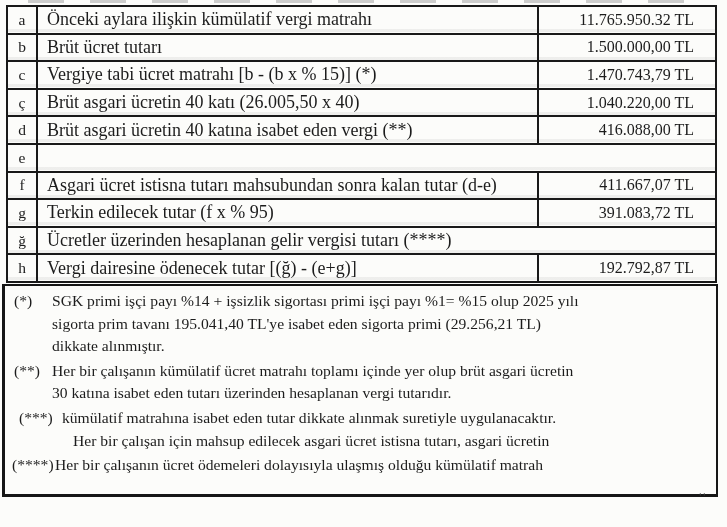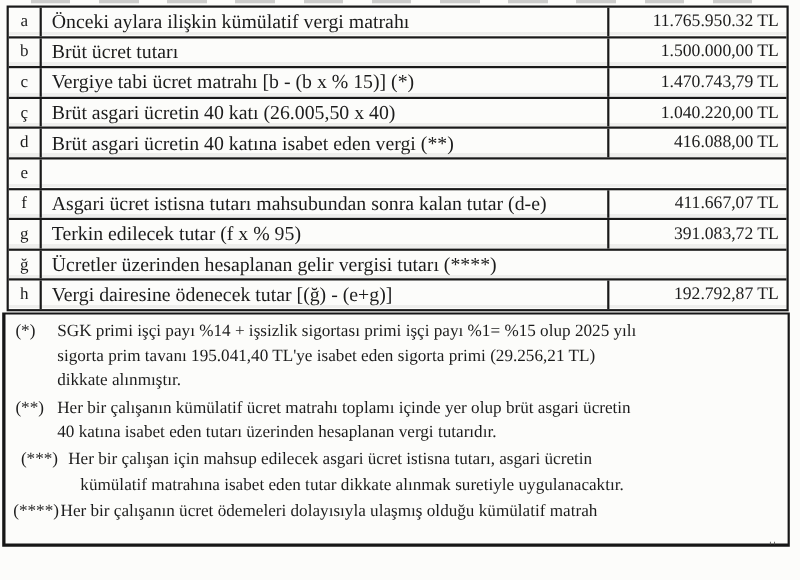--- a/index.html
+++ b/index.html
@@ -57,28 +57,28 @@
   .c-label {
     flex: 1;
     display: flex;
     align-items: center;
     padding-left: 9px;
     font-size: 18px;
     white-space: nowrap;
     overflow: hidden;
   }
   .c-value {
-    width: 163px;
+    width: 178px;
     flex: none;
     box-sizing: border-box;
     border-left: 2px solid #191919;
     display: flex;
     align-items: center;
     justify-content: flex-end;
-    padding-right: 7px;
+    padding-right: 21px;
     font-size: 16px;
     white-space: nowrap;
   }
   
   .footnotes {
     position: absolute;
     left: 2px; top: 284px;
     width: 716px; height: 213px;
     box-sizing: border-box;
     border: 2px solid #161616;
@@ -177,29 +177,29 @@
       <div>SGK primi işçi payı %14 + işsizlik sigortası primi işçi payı %1= %15 olup 2025 yılı</div>
       <div>sigorta prim tavanı 195.041,40 TL'ye isabet eden sigorta primi (29.256,21 TL)</div>
       <div>dikkate alınmıştır.</div>
     </div>
   </div>
 
   <div class="footnote fn-2">
     <span class="fn-marker">(**)</span>
     <div class="fn-text">
       <div>Her bir çalışanın kümülatif ücret matrahı toplamı içinde yer olup brüt asgari ücretin</div>
-      <div>40 katına isabet eden tutarı üzerinden hesaplanan vergi tutarıdır.</div>
+      <div>30 katına isabet eden tutarı üzerinden hesaplanan vergi tutarıdır.</div>
     </div>
   </div>
 
   <div class="footnote fn-3 deep">
     <span class="fn-marker">(***)</span>
     <div class="fn-text">
+      <div>kümülatif matrahına isabet eden tutar dikkate alınmak suretiyle uygulanacaktır.</div>
       <div>Her bir çalışan için mahsup edilecek asgari ücret istisna tutarı, asgari ücretin</div>
-      <div>kümülatif matrahına isabet eden tutar dikkate alınmak suretiyle uygulanacaktır.</div>
     </div>
   </div>
 
   <div class="footnote fn-4 deep">
     <span class="fn-marker">(****)</span>
     <div class="fn-text">
       <div>Her bir çalışanın ücret ödemeleri dolayısıyla ulaşmış olduğu kümülatif matrah</div>
     </div>
   </div>
 

